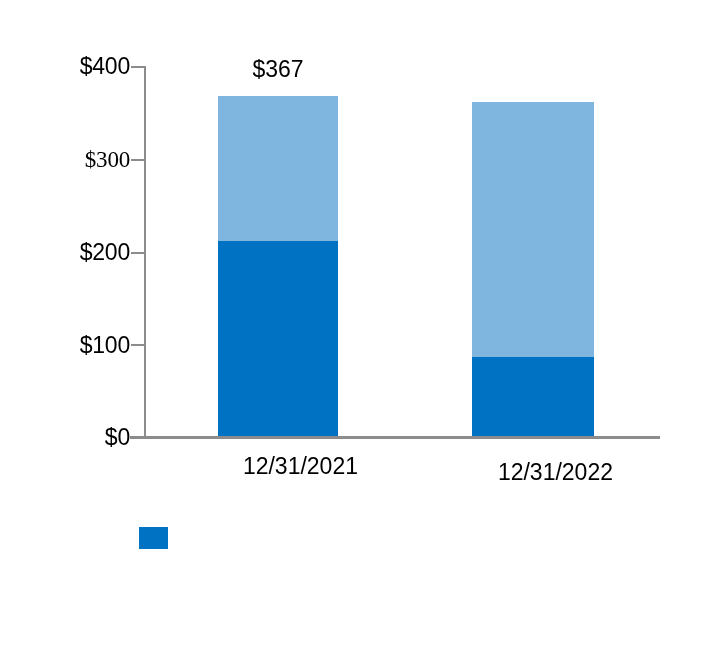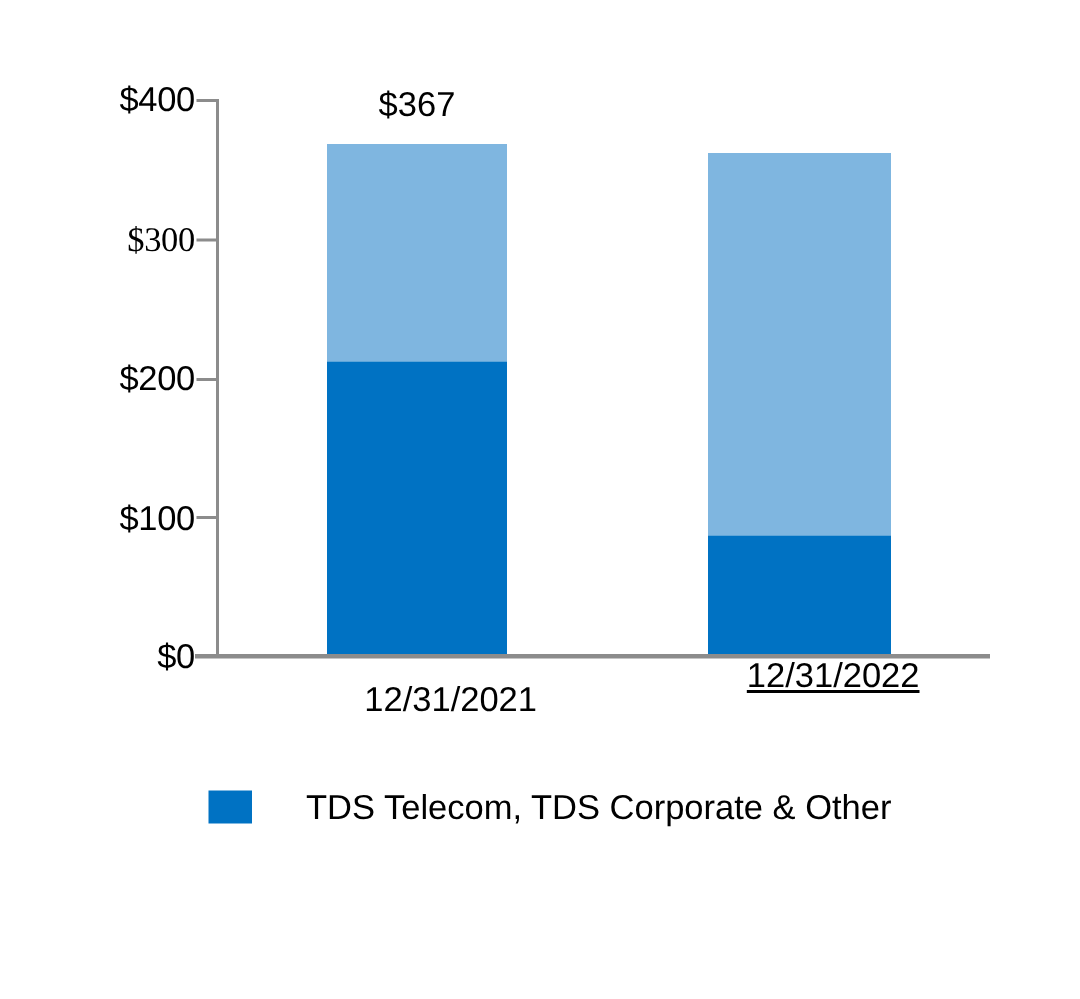--- a/index.html
+++ b/index.html
@@ -161,24 +161,23 @@
       <div class="bar-seg" style="background:#0072c3; top:145px; height:195px;"></div>
       <div class="bar-total-label" style="top:-38px;">$367</div>
     </div>
 
     <div class="bar-group" style="left:472px; bottom:64px; width:122px; height:334px;">
       <div class="bar-seg" style="background:#7fb6e0; top:0px; height:255px;"></div>
       <div class="bar-seg" style="background:#0072c3; top:255px; height:79px;"></div>
     </div>
 
     <div class="x-cat-label" style="left:198px; top:455px; width:160px;">12/31/2021</div>
-    <div class="x-cat-label" style="left:453px; top:439px; width:160px;text-decoration:underline;">12/31/2022</div>
+    <div class="x-cat-label" style="left:453px; top:461px; width:160px;">12/31/2022</div>
 
   </div>
 
   <div id="legend">
     <div class="legend-row">
       <span class="legend-swatch" style="background:#0072c3;"></span>
-      <span class="legend-label">TDS Telecom, TDS Corporate &amp; Other</span>
     </div>
   </div>
 
 </div>
 
 </body></html>

